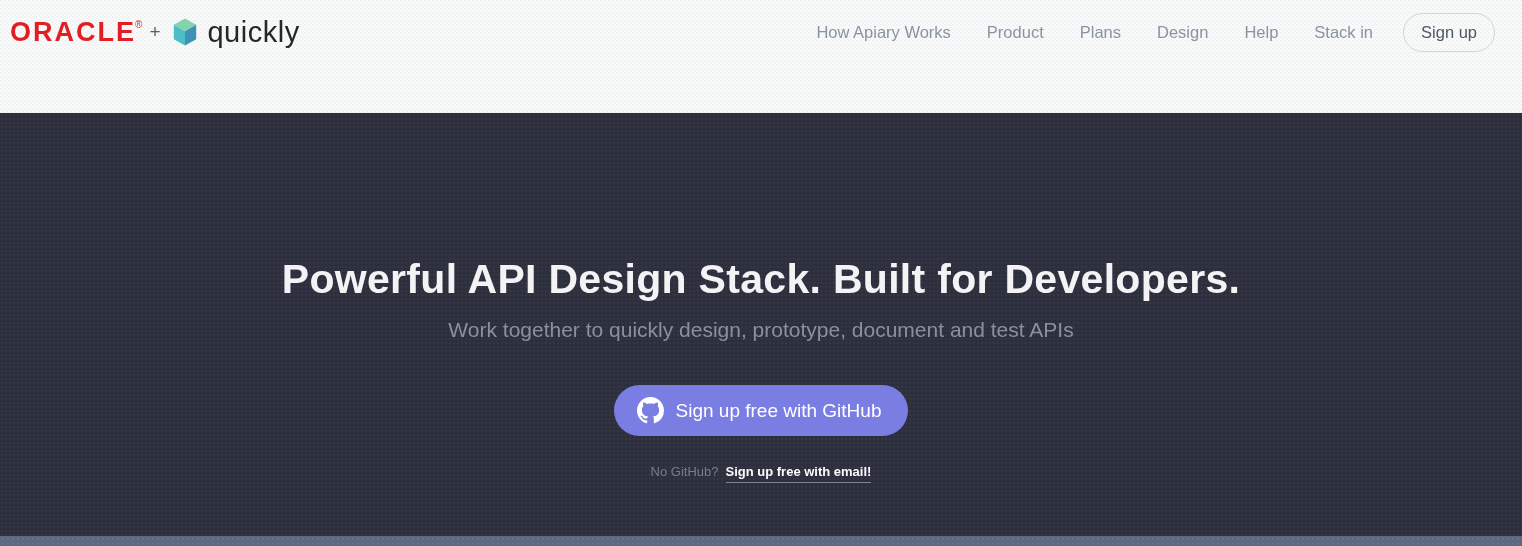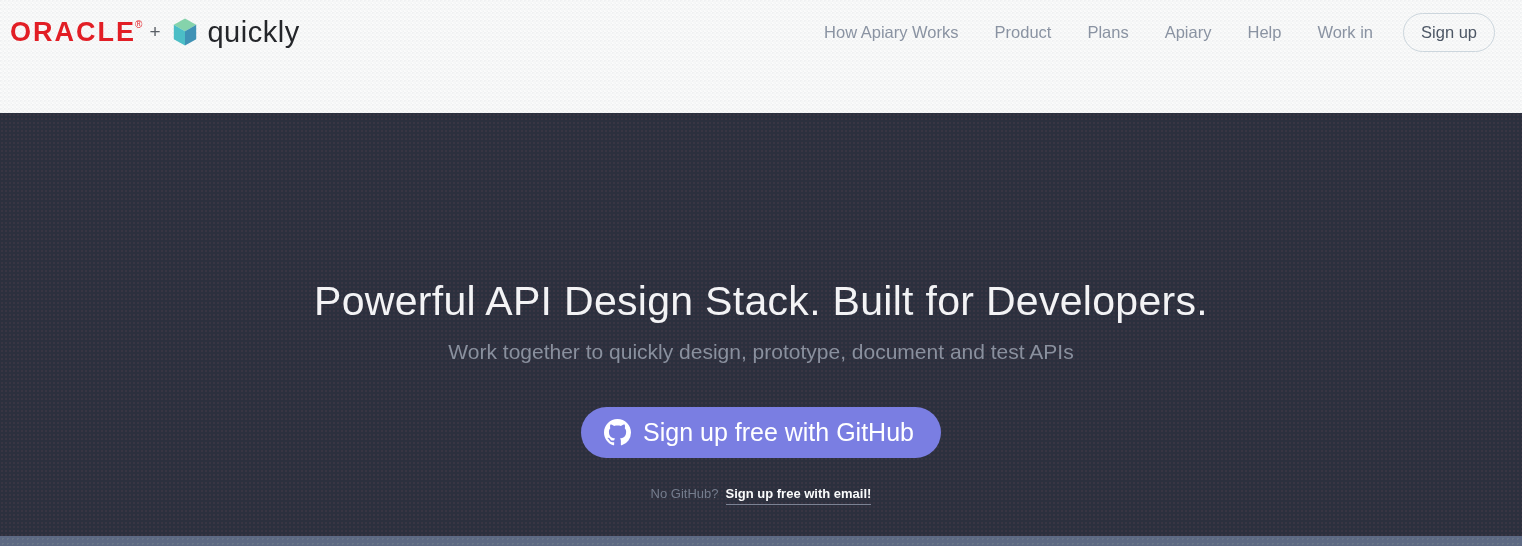--- a/index.html
+++ b/index.html
@@ -74,40 +74,39 @@
     height:433px;
     background-color:#2c303e;
     background-image:radial-gradient(rgba(226,121,130,0.07) 1px, transparent 1px);
     background-size:4px 4px;
     text-align:center;
     padding-top:143px;
   }
   .hero-title {
     color:#f3f3f5;
     font-size:41px;
-    font-weight:400;
+    font-weight:700;
     letter-spacing:.3px;
     line-height:1.15;
-    margin-top:22px;
   }
   .hero-subtitle {
     color:#8a909e;
     font-size:21px;
     font-weight:300;
     margin-top:15px;
   }
   .github-btn {
     margin-top:43px;
     background:#7a7ee2;
     border:none;
     border-radius:26px;
     height:51px;
     padding:0 27px 0 23px;
     color:#ffffff;
-    font-size:25px;
+    font-size:19px;
     font-family:inherit;
     display:inline-flex;
     align-items:center;
     gap:12px;
     cursor:pointer;
   }
   .gh-icon { width:27px; height:27px; display:inline-flex; }
   .gh-icon svg { width:27px; height:27px; }
 
   .email-line { margin-top:28px; font-size:13px; }
@@ -149,23 +148,23 @@
         </span>
         <span class="apiary-word">quickly</span>
       </div>
     </div>
 
     <div class="header-inner-right">
       <nav class="main-nav">
         <a class="nav-link">How Apiary Works</a>
         <a class="nav-link">Product</a>
         <a class="nav-link">Plans</a>
-        <a class="nav-link">Apiary</a>
+        <a class="nav-link">Design</a>
         <a class="nav-link">Help</a>
-        <a class="nav-link">Work in</a>
+        <a class="nav-link">Stack in</a>
         <a class="signup-pill">Sign up</a>
       </nav>
     </div>
   </header>
 
   <section class="hero">
     <h1 class="hero-title">Powerful API Design Stack. Built for Developers.</h1>
     <p class="hero-subtitle">Work together to quickly design, prototype, document and test APIs</p>
     <div>
       <button class="github-btn">

